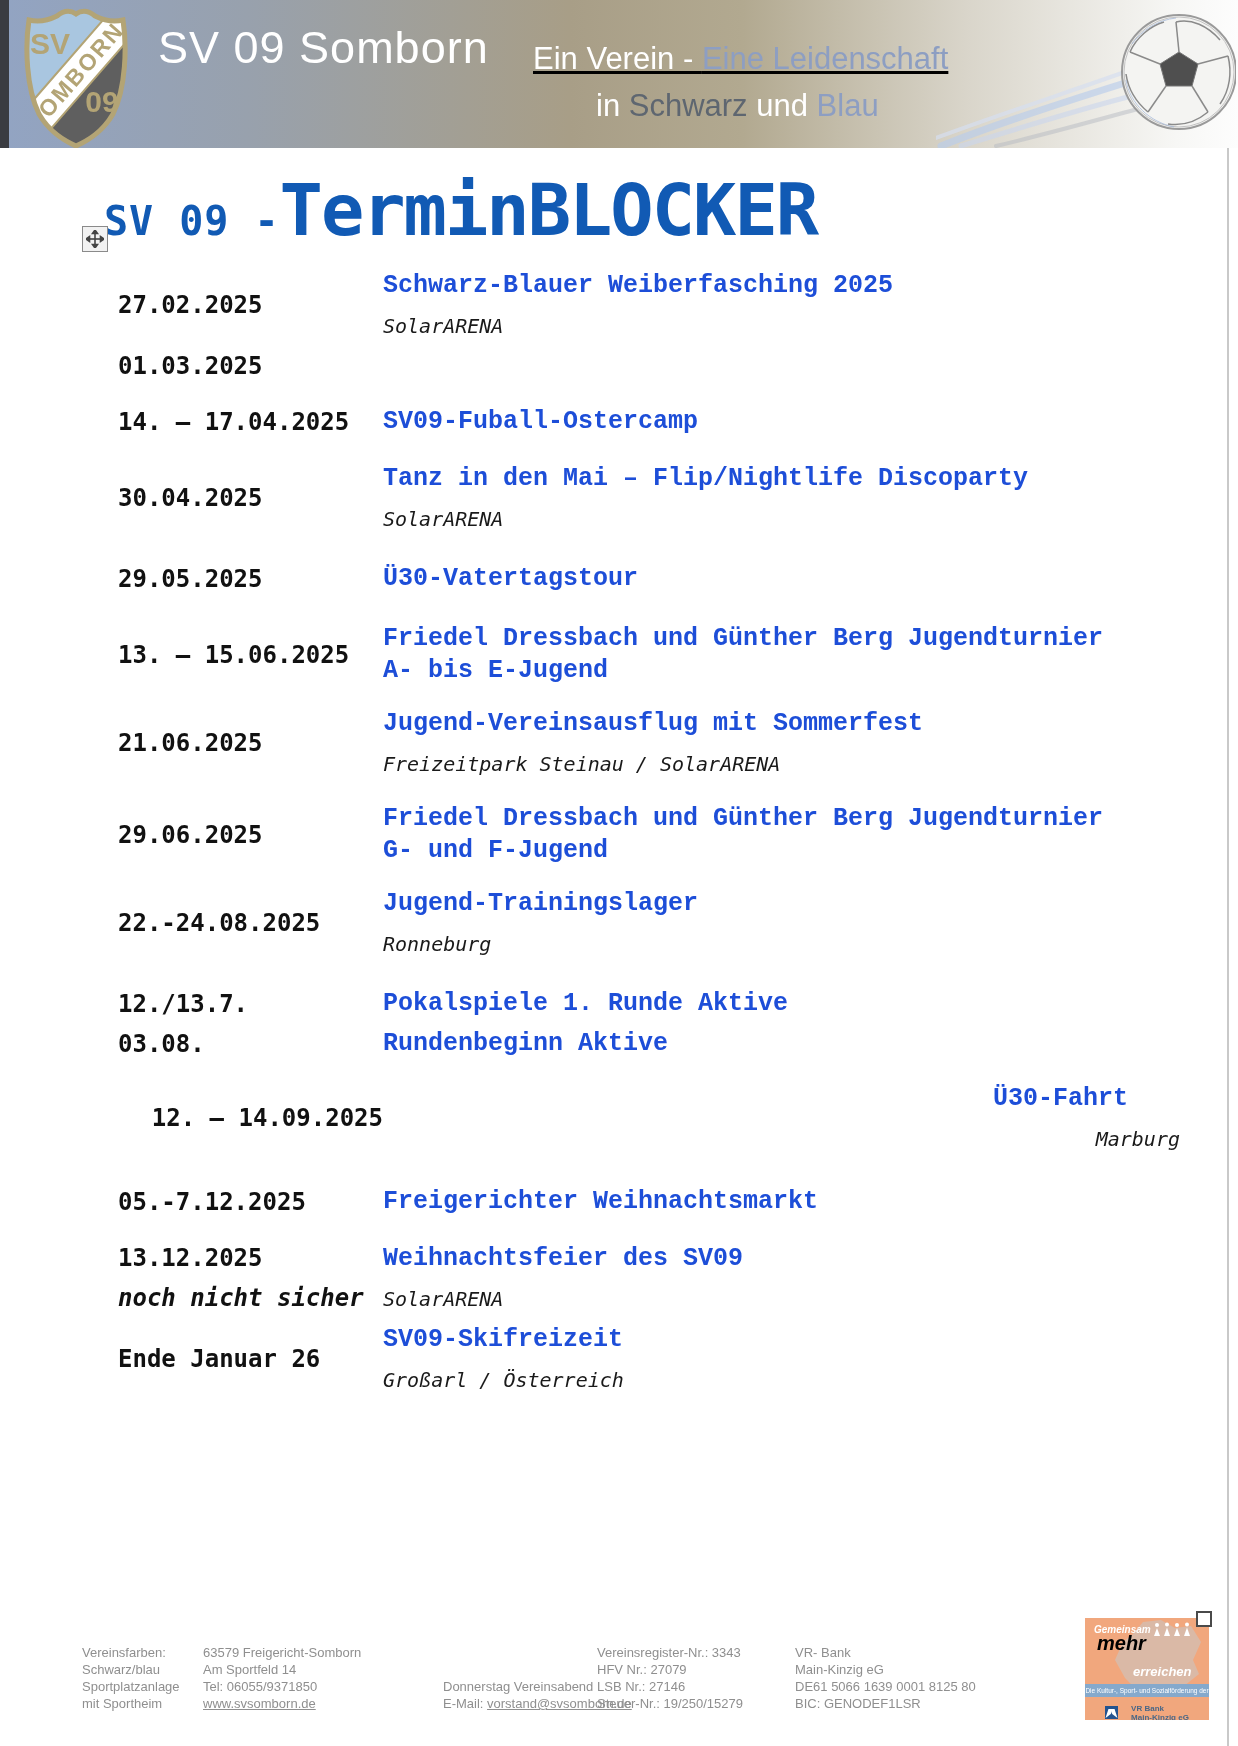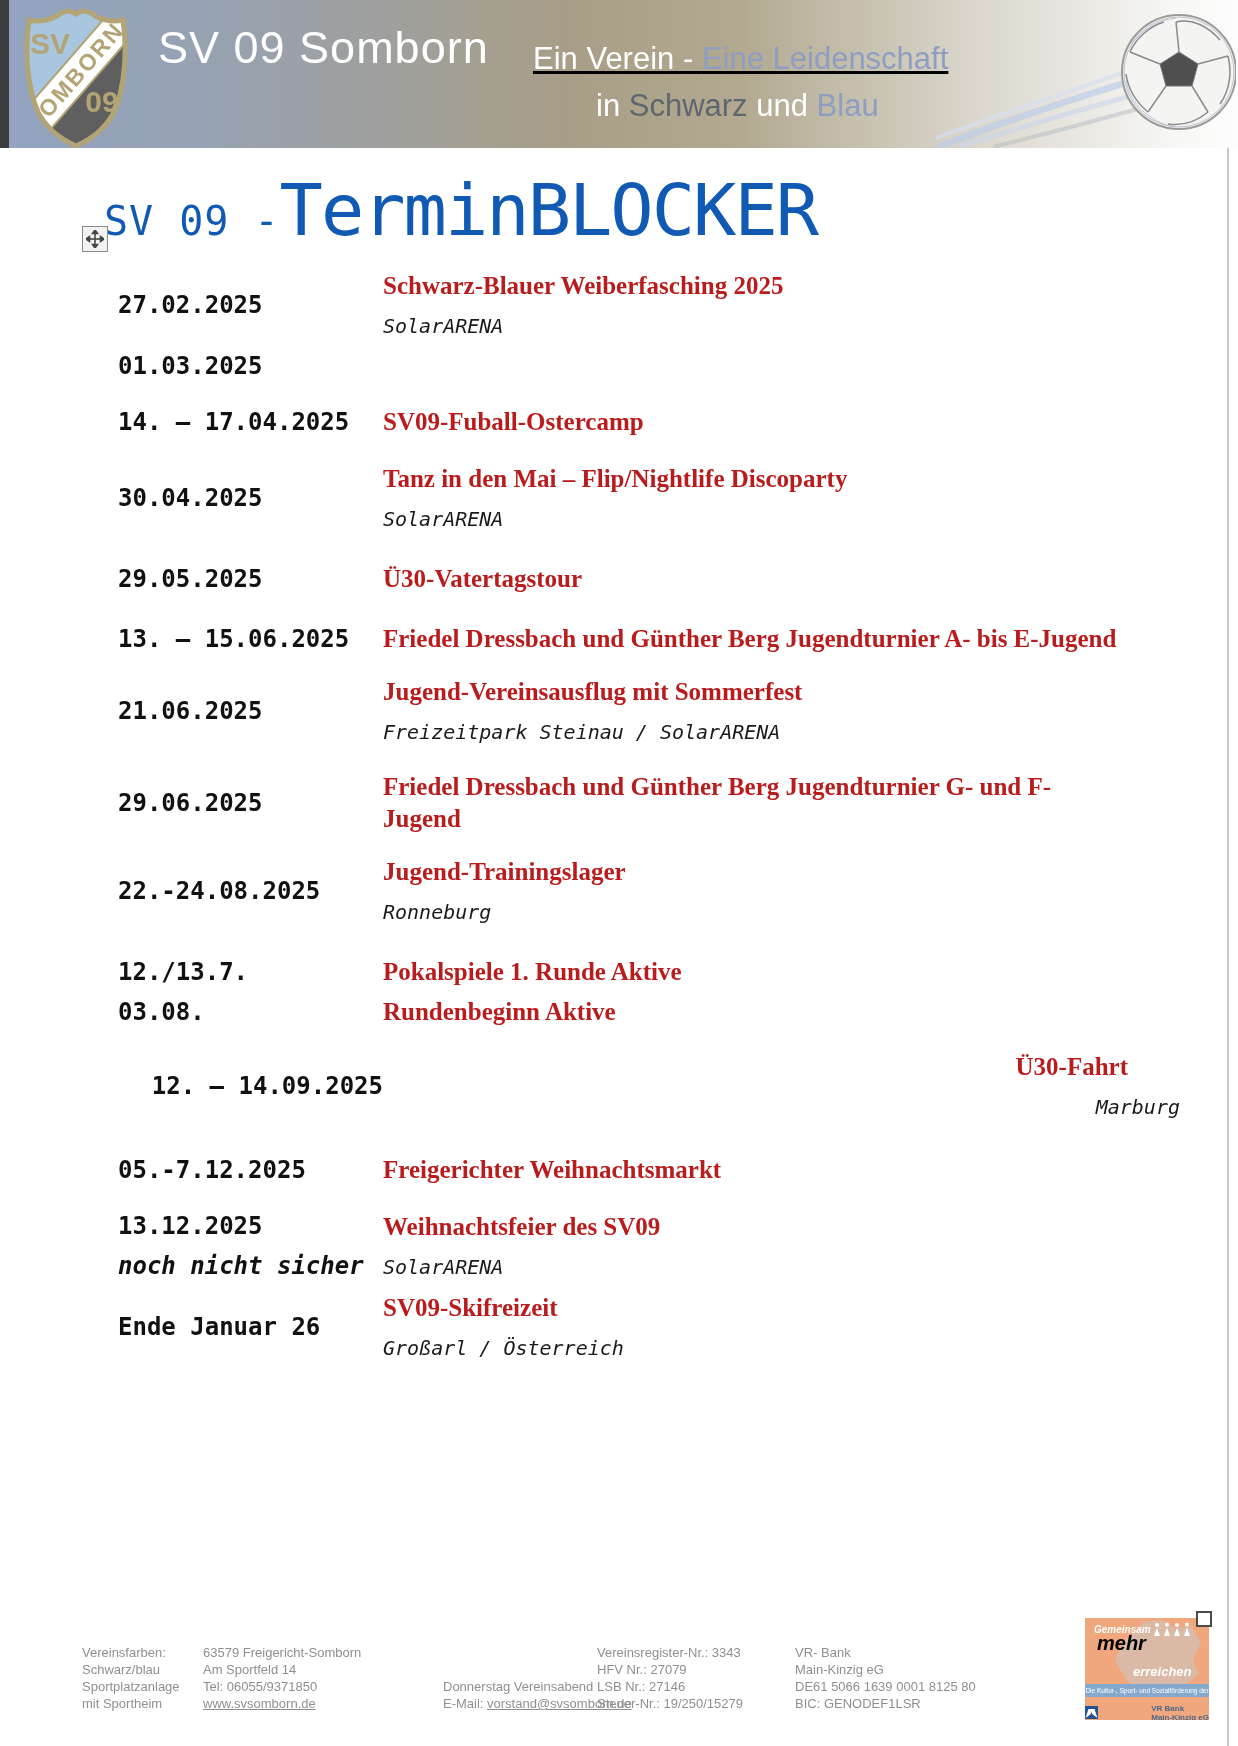--- a/index.html
+++ b/index.html
@@ -13,53 +13,53 @@
   .club-name{position:absolute;left:158px;top:22px;font-size:45px;line-height:52px;color:#ffffff;
              letter-spacing:1px;white-space:nowrap;}
   .tagline1{position:absolute;left:533px;top:42px;font-size:31px;line-height:34px;white-space:nowrap;text-decoration:underline;}
   .tagline2{position:absolute;left:596px;top:89px;font-size:31px;line-height:34px;white-space:nowrap;}
   .tg-white{color:#ffffff;} .tg-blue{color:#8d9ec2;} .tg-dark{color:#5e6670;}
   .badge-wrap{position:absolute;left:16px;top:6px;width:120px;height:142px;}
   .ball-wrap{position:absolute;right:2px;top:0;width:300px;height:148px;}
 
   
   .doc-title{position:absolute;left:104px;top:168px;display:flex;align-items:baseline;color:#115ab4;
-             font-family:"DejaVu Sans Mono",monospace;font-weight:400;white-space:nowrap;}
+             font-family:"DejaVu Sans Mono",monospace;font-weight:700;white-space:nowrap;}
   .doc-title .small{font-size:40px;letter-spacing:1px;}
   .doc-title .big{font-size:72px;letter-spacing:-2px;}
   .move-handle{position:absolute;left:82px;top:226px;width:24px;height:24px;background:#f2f2f2;
                border:1px solid #8a8a8a;display:flex;align-items:center;justify-content:center;}
 
   
   .events{position:absolute;left:118px;top:270px;width:1062px;}
   .event-row{display:grid;grid-template-columns:265px 1fr;align-items:center;}
   .date-cell{font-family:"DejaVu Sans Mono",monospace;font-weight:700;font-size:24px;line-height:30px;color:#111;}
   .date-note{font-style:italic;margin-top:10px;}
-  .event-title{font-family:Liberation Serif, serif;font-weight:700;font-size:25px;line-height:32px;
-               color:#b91c1c;max-width:745px;}
+  .event-title{font-family:Liberation Mono, monospace;font-weight:700;font-size:25px;line-height:32px;
+               color:#1d4ed8;max-width:745px;}
   .event-venue{font-family:"DejaVu Sans Mono",monospace;font-style:italic;font-weight:400;
                font-size:20px;line-height:28px;color:#1a1a1a;margin-top:10px;}
 
   
   .footer{position:absolute;left:0;top:1640px;width:1114px;height:106px;
           font-size:13px;line-height:17px;color:#8f8f8f;}
   .fcol{position:absolute;top:4px;}
   .fcol div{white-space:nowrap;}
   .fcol1{left:82px;} .fcol2{left:203px;} .fcol3{left:443px;padding-top:34px;} .fcol4{left:597px;} .fcol5{left:795px;}
   .flink{color:#8f8f8f;text-decoration:underline;cursor:pointer;}
 
   
   .sponsor{position:absolute;left:1085px;top:1618px;width:124px;height:102px;background:#f1a77d;overflow:hidden;}
   .sp-map{position:absolute;left:28px;top:2px;width:90px;height:72px;opacity:.55;}
   .sp-gemeinsam{position:absolute;left:9px;top:6px;font-size:10px;font-weight:700;color:#ffffff;font-style:italic;}
   .sp-mehr{position:absolute;left:12px;top:14px;font-size:20px;font-weight:700;font-style:italic;color:#000000;}
   .sp-erreichen{position:absolute;left:48px;top:46px;font-size:13px;font-weight:700;font-style:italic;color:#ffffff;}
   .sp-band{position:absolute;left:0;top:66px;width:124px;height:13px;background:#85a9cc;color:#ffffff;
            font-size:6.5px;line-height:13px;text-align:center;white-space:nowrap;}
-  .sp-bottom{position:absolute;left:0;top:79px;width:124px;height:31px;display:flex;align-items:center;justify-content:space-between;gap:13px;}
+  .sp-bottom{position:absolute;left:0;top:79px;width:124px;height:31px;display:flex;align-items:center;justify-content:center;gap:13px;}
   .vr-mark{width:13px;height:13px;background:#23538f;position:relative;flex:0 0 auto;}
   .vr-mark:before{content:"";position:absolute;left:2px;top:3px;border-left:4px solid #ffffff;border-bottom:4px solid transparent;transform:skewX(-18deg);height:5px;}
   .vr-mark:after{content:"";position:absolute;right:2px;top:3px;border-right:4px solid #ffffff;border-bottom:4px solid transparent;transform:skewX(18deg);height:5px;}
   .vr-text{font-size:8px;line-height:9px;color:#4a6786;font-weight:700;}
   .sel-handle{position:absolute;left:1196px;top:1611px;width:12px;height:12px;background:#ffffff;border:2px solid #4a4a4a;}
 
   .page-edge{position:absolute;left:1227px;top:148px;width:2px;height:1598px;background:#c9c9c9;}
 </style>
 </head>
 <body>

